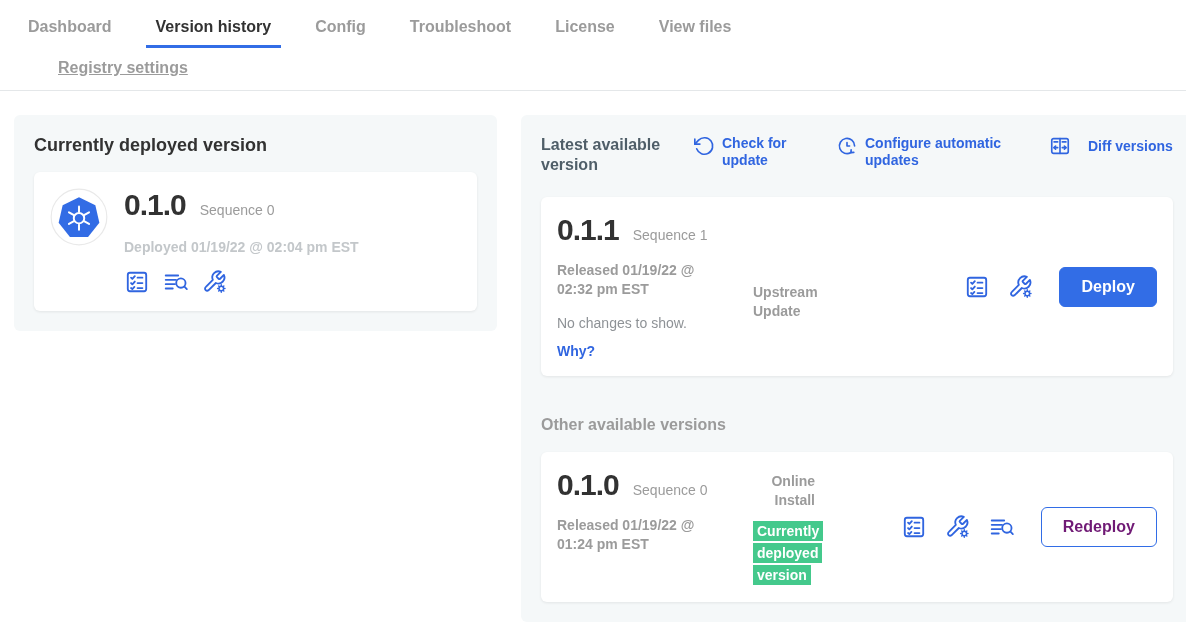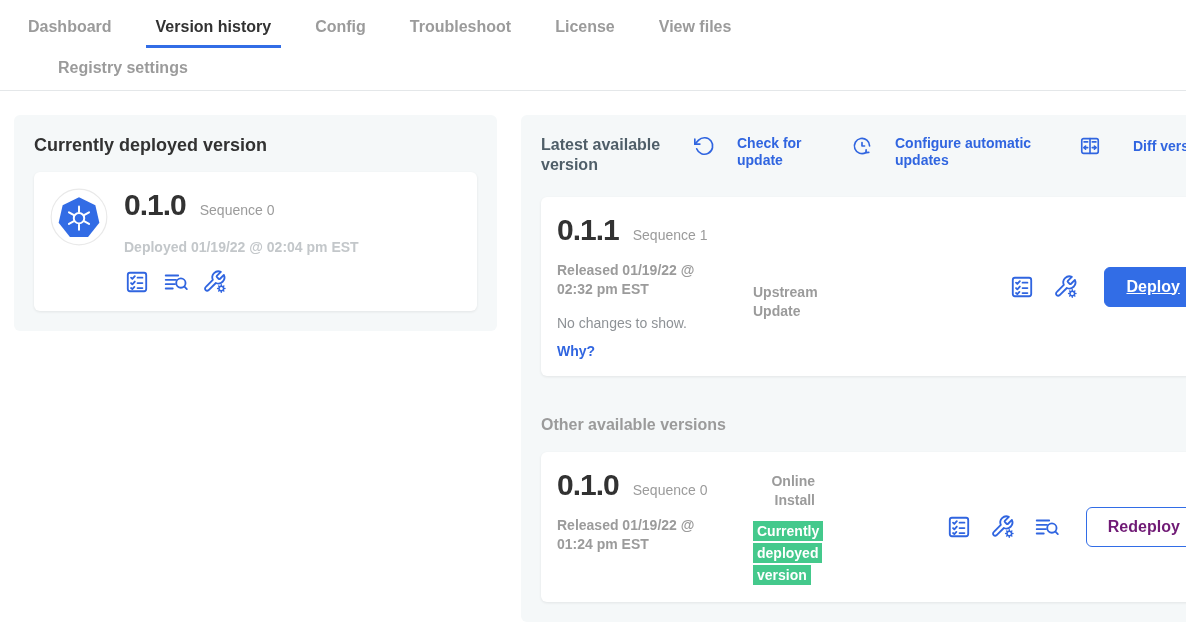--- a/index.html
+++ b/index.html
@@ -6,21 +6,21 @@
   html, body { width: 1186px; height: 640px; background: #ffffff;
     font-family: "Liberation Sans", "DejaVu Sans", sans-serif; }
 
   
   .topnav { background: #ffffff; border-bottom: 1px solid #e4e7e9; padding: 18px 0 0 18px; }
   .nav-row1 { display: flex; align-items: flex-end; gap: 24px; }
   .tab { display: inline-block; padding: 0 10px 9px 10px; font-size: 16px; font-weight: 600;
     color: #9b9b9b; text-decoration: none; border-bottom: 3px solid transparent; cursor: pointer; }
   .tab.active { color: #323232; border-bottom-color: #326de6; }
   .nav-row2 { padding: 11px 0 13px 30px; }
-  .nav-row2 .tab { border-bottom: none; padding-bottom: 0; }
+  .nav-row2 .tab { border-bottom: none; padding-bottom: 0; text-decoration: underline; }
 
   
   .main { display: flex; gap: 24px; padding: 24px 22px 0 14px; align-items: flex-start; }
   .panel { background: #f5f8f9; border-radius: 6px; padding: 20px; }
   .panel-left { width: 483px; flex: none; }
   .panel-right { flex: 1; }
 
   h2.panel-title { font-size: 18px; font-weight: 700; color: #323232; margin-bottom: 16px; }
 
   .white-card { background: #ffffff; border-radius: 6px; box-shadow: 0 1px 3px rgba(0,0,0,0.08); }
@@ -35,42 +35,42 @@
   .released-date { margin-top: 14px; font-size: 14px; font-weight: 600; color: #9b9b9b; width: 170px; line-height: 19px; }
   .icon-row { display: flex; gap: 13px; margin-top: 14px; align-items: center; }
   .act-icon { width: 26px; height: 26px; cursor: pointer; }
   .act-icon svg { width: 100%; height: 100%; stroke: #3065e0; fill: none;
     stroke-width: 1.7; stroke-linecap: round; stroke-linejoin: round; }
 
   
   .right-header { display: flex; align-items: flex-start; margin-bottom: 22px; }
   .right-title { width: 152px; flex: none; font-size: 16px; font-weight: 700; color: #4f5e68; line-height: 20px; }
   .header-actions { flex: 1; display: flex; gap: 34px; align-items: flex-start; }
-  .hdr-link { display: flex; gap: 22px; align-items: flex-start; cursor: pointer; text-decoration: none; }
+  .hdr-link { display: flex; gap: 7px; align-items: flex-start; cursor: pointer; text-decoration: none; }
   .hdr-link .lnk-icon { width: 22px; height: 22px; flex: none; margin-top: 0; }
   .hdr-link .lnk-icon svg { width: 100%; height: 100%; stroke: #3065e0; fill: none;
     stroke-width: 1.8; stroke-linecap: round; stroke-linejoin: round; }
   .hdr-link .lnk-label { font-size: 14px; font-weight: 700; color: #3065e0; line-height: 17px; }
   .w80 { width: 80px; } .w150 { width: 150px; }
   .hdr-link.last { margin-left: auto; align-items: center; }
   .hdr-link.last .lnk-label { width: auto; white-space: nowrap; padding-left: 10px; }
 
   
   .version-card { display: flex; padding: 16px; align-items: flex-start; }
   .vc-col1 { width: 196px; flex: none; }
   .seq-wrap { width: 76px; line-height: 17px; }
   .vc-col2 { width: 112px; flex: none; }
   .src-label { font-size: 14px; font-weight: 600; color: #9b9b9b; line-height: 19px; width: 90px; }
   .vc-col3 { flex: 1; display: flex; justify-content: flex-end; align-items: center; gap: 18px; align-self: center; }
   .changes-text { margin-top: 16px; font-size: 14px; color: #8e9296; }
   .why-link { display: inline-block; margin-top: 12px; font-size: 14px; font-weight: 700; color: #3065e0; cursor: pointer; text-decoration: none; }
 
   .btn { font-family: inherit; font-size: 16px; font-weight: 700; border-radius: 6px;
     padding: 10px 21px; cursor: pointer; }
-  .btn-primary { background: #326de6; color: #ffffff; border: 1px solid #326de6; margin-left: 7px; text-decoration: underline; }
+  .btn-primary { background: #326de6; color: #ffffff; border: 1px solid #326de6; margin-left: 7px; }
   .btn-outline { background: #ffffff; color: #701a75; border: 1px solid #326de6; margin-left: 8px; }
 
   .other-heading { font-size: 16px; font-weight: 600; color: #9b9b9b; margin: 40px 0 18px 0; }
 
   .badge-wrap { width: 84px; margin-top: 10px; line-height: 21px; }
   .badge { display: inline; background: #44c98c; color: #ffffff; font-size: 14px; font-weight: 700;
     padding: 2px 4px; -webkit-box-decoration-break: clone; box-decoration-break: clone; }
 </style>
 </head>
 <body>

